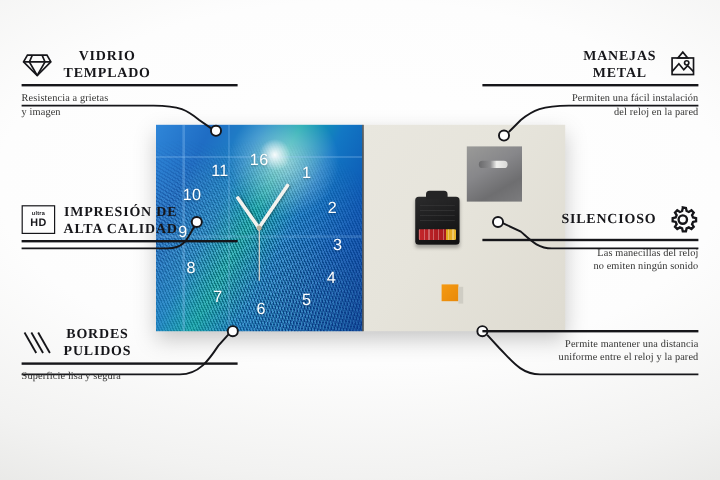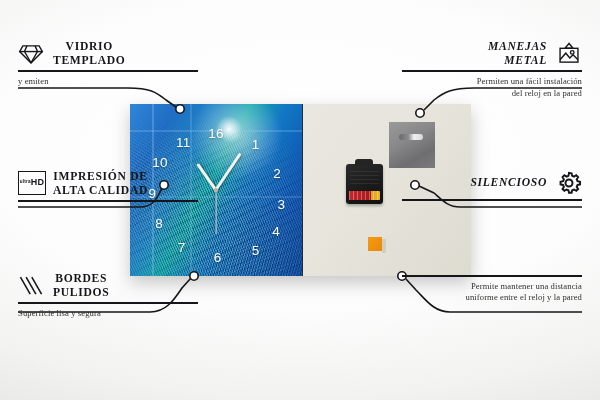--- a/index.html
+++ b/index.html
@@ -91,27 +91,27 @@
   .foam-edge{position:absolute;right:-4px;top:2px;width:4px;height:14px;background:#cfcdc4;}
 
   
   .feat{position:absolute;}
   .feat .row{display:flex;align-items:center;gap:9px;}
   .feat.left .row{justify-content:flex-start;}
   .feat.right .row{justify-content:flex-end;}
   .title{font-size:11.6px;font-weight:700;letter-spacing:.7px;color:#16161a;
     line-height:1.18;text-transform:uppercase;}
   .feat.left .title{text-align:center;}
-  .feat.right .title{text-align:right;font-style:italic;}
+  .feat.right .title{text-align:center;}
   .rule{height:1.6px;background:#16161a;margin:3px 0 4px;}
   .desc{font-size:8.6px;line-height:1.35;color:#30302f;letter-spacing:.1px;}
   .feat.right .desc{text-align:right;}
   .ico{width:26px;height:26px;flex:0 0 26px;color:#16161a;}
   .ico svg{width:100%;height:100%;display:block;}
-  .hd-box{width:26px;height:22px;border:1.6px solid #16161a;display:flex;flex-direction:row;
+  .hd-box{width:26px;height:22px;border:1.6px solid #16161a;display:flex;flex-direction:column;
     align-items:center;justify-content:center;line-height:1;}
   .hd-box .u{font-family:"Liberation Sans", sans-serif;font-size:4.6px;font-weight:700;letter-spacing:.2px;}
   .hd-box .h{font-family:"Liberation Sans", sans-serif;font-size:9px;font-weight:700;letter-spacing:.2px;margin-top:.5px;}
 
   #links{position:absolute;inset:0;pointer-events:none;}
 </style>
 </head>
 <body>
 
 <div id="stage">
@@ -192,21 +192,22 @@
         </g>
           </svg>
       </span>
       <div class="title">
         <div>VIDRIO</div>
         <div>TEMPLADO</div>
       </div>
     </div>
     <div class="rule"></div>
     <div class="desc">
-      <div>y emiten</div>
+      <div>Resistencia a grietas</div>
+      <div>y imagen</div>
     </div>
   </div>
 
   <div class="feat left" style="left:18px;top:170px;width:180px">
     <div class="row">
       <span class="ico">
         <span class="hd-box">
           <span class="u">ultra</span>
           <span class="h">HD</span>
         </span>
@@ -273,20 +274,24 @@
       <span class="ico">
         <svg viewBox="0 0 32 32">
             <g fill="none" stroke="currentColor" stroke-width="2.4">
           <path d="M16 3.5 l3.2 .6 .7 3.1 2.3 1 2.7-1.7 2.3 2.3 -1.7 2.7 1 2.3 3.1 .7 0 3.2 -3.1 .7 -1 2.3 1.7 2.7 -2.3 2.3 -2.7-1.7 -2.3 1 -.7 3.1 -3.2 0 -.7-3.1 -2.3-1 -2.7 1.7 -2.3-2.3 1.7-2.7 -1-2.3 -3.1-.7 0-3.2 3.1-.7 1-2.3 -1.7-2.7 2.3-2.3 2.7 1.7 2.3-1 .7-3.1 z"></path>
           <circle cx="16" cy="16" r="4.3"></circle>
         </g>
           </svg>
       </span>
     </div>
     <div class="rule"></div>
+    <div class="desc">
+      <div>Las manecillas del reloj</div>
+      <div>no emiten ningún sonido</div>
+    </div>
   </div>
 
   <div class="feat right" style="left:402px;top:272px;width:180px">
     <div class="rule"></div>
     <div class="desc">
       <div>Permite mantener una distancia</div>
       <div>uniforme entre el reloj y la pared</div>
     </div>
   </div>
 

